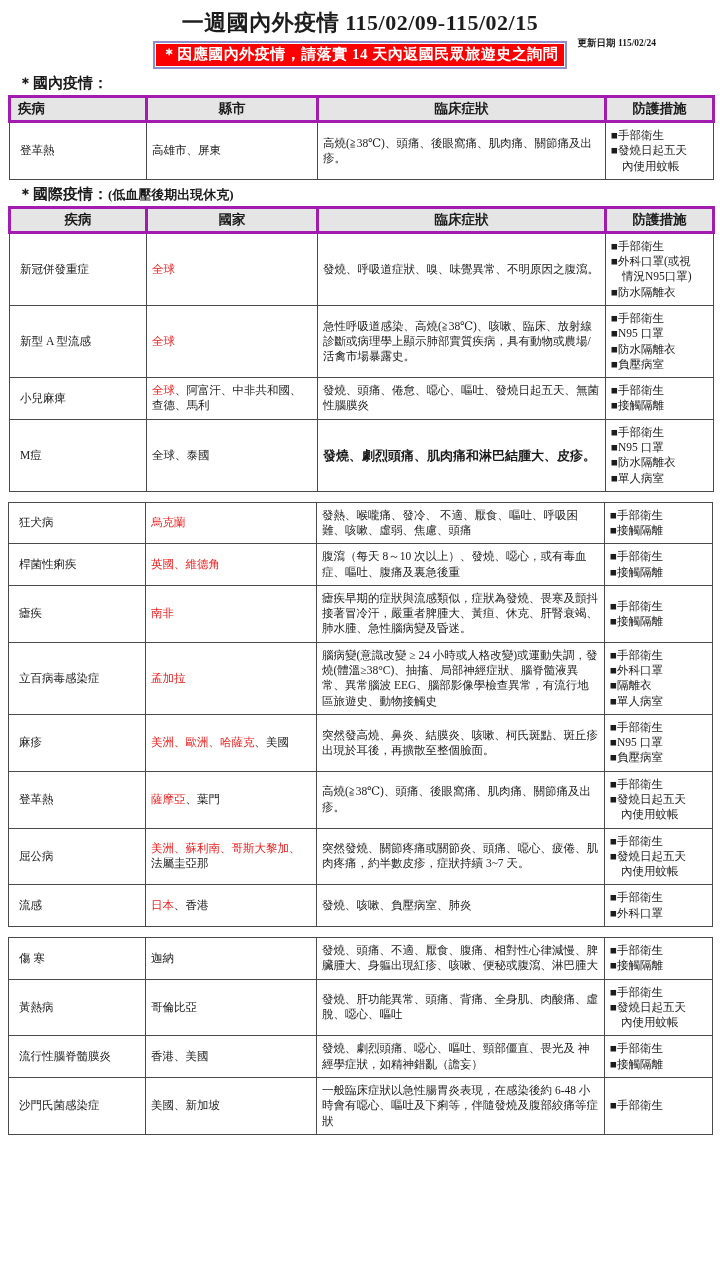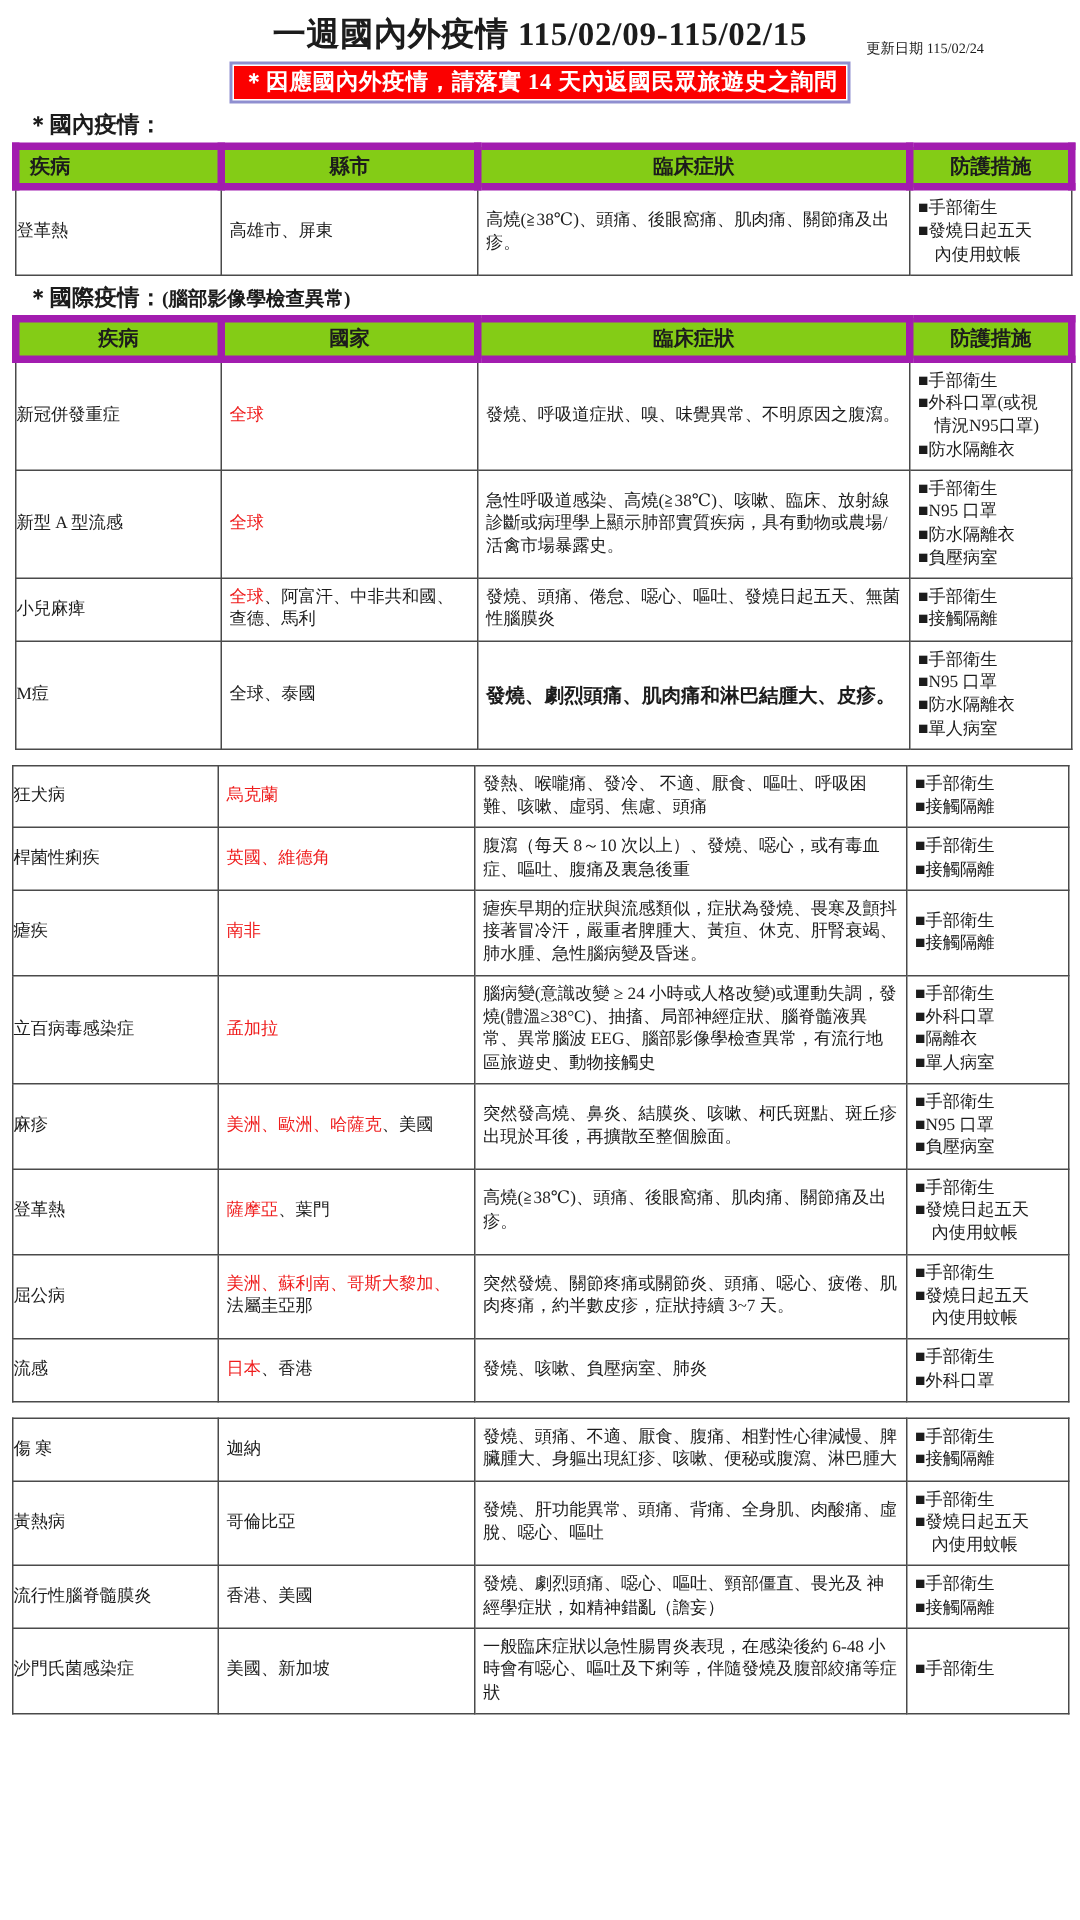--- a/index.html
+++ b/index.html
@@ -4,46 +4,46 @@
 <style>
   html,body { margin:0; padding:0; background:#ffffff; }
   .page {
     position:relative; width:720px; height:1280px; overflow:hidden;
     background:#ffffff; color:#1c1c1c;
     font-family:"Liberation Serif","DejaVu Serif",serif;
     border-radius:25px;
   }
   .title-row { position:relative; padding-top:8px; text-align:center; }
   .page-title { margin:0; font-size:22px; font-weight:bold; letter-spacing:0.5px; }
-  .update-date { position:absolute; top:26px; right:64px; font-size:9.5px; font-weight:normal; }
+  .update-date { position:absolute; top:37px; right:64px; font-size:9.5px; font-weight:bold; }
   .banner-row { display:flex; justify-content:center; margin-top:3px; }
   .banner-outer { border:2px solid #8f8fd0; background:#ffffff; padding:1px; }
   .banner-inner { background:#fb0000; color:#ffffff; font-weight:bold; font-size:15px; padding:1px 6px 2px 6px; letter-spacing:0.5px; }
   .section-label { font-size:15px; font-weight:bold; margin:5px 0 2px 18px; }
   .section-note { font-size:13px; font-weight:bold; }
   table.tbl {
     border-collapse:collapse; table-layout:fixed;
     width:704px; margin-left:8px; background:#ffffff;
   }
   table.tbl.gap { margin-top:10px; }
   .tbl col.c1 { width:137px; }
   .tbl col.c2 { width:171px; }
   .tbl col.c3 { width:288px; }
   .tbl col.c4 { width:108px; }
   .tbl th {
-    background:#84cc16; border:5px solid #a21caf;
+    background:#e5e5e5; border:3px solid #a21caf;
     font-size:13.5px; font-weight:bold; padding:2px 4px; text-align:center;
   }
   .tbl.domestic th:first-child { text-align:left; padding-left:7px; }
   .tbl td {
     border:1px solid #4a4a4a; vertical-align:middle;
     font-size:11.5px; line-height:1.33; padding:5px 5px;
     word-break:break-all;
   }
-  .tbl td.disease { padding-left:0;margin-left:34px; }
+  .tbl td.disease { padding-left:10px;margin-left:34px; }
   .tbl td.symptoms.bold { font-weight:bold; font-size:13px; }
   .red { color:#ef1d1d; }
   .measures div { white-space:nowrap; }
   .measures div.cont { padding-left:11px; }
 </style>
 </head>
 <body>
 
 <div class="page">
 
@@ -83,21 +83,21 @@
           <td class="measures">
             <div>■手部衛生</div>
             <div>■發燒日起五天</div>
             <div class="cont">內使用蚊帳</div>
           </td>
         </tr>
       </tbody>
   </table>
 
   <div class="section-label">
-    <span>＊國際疫情：</span><span class="section-note">(腦部影像學檢查異常)</span>
+    <span>＊國際疫情：</span><span class="section-note">(低血壓後期出現休克)</span>
   </div>
 
   <table class="tbl">
     <colgroup>
         <col class="c1">
         <col class="c2">
         <col class="c3">
         <col class="c4">
       </colgroup>
     <thead>

